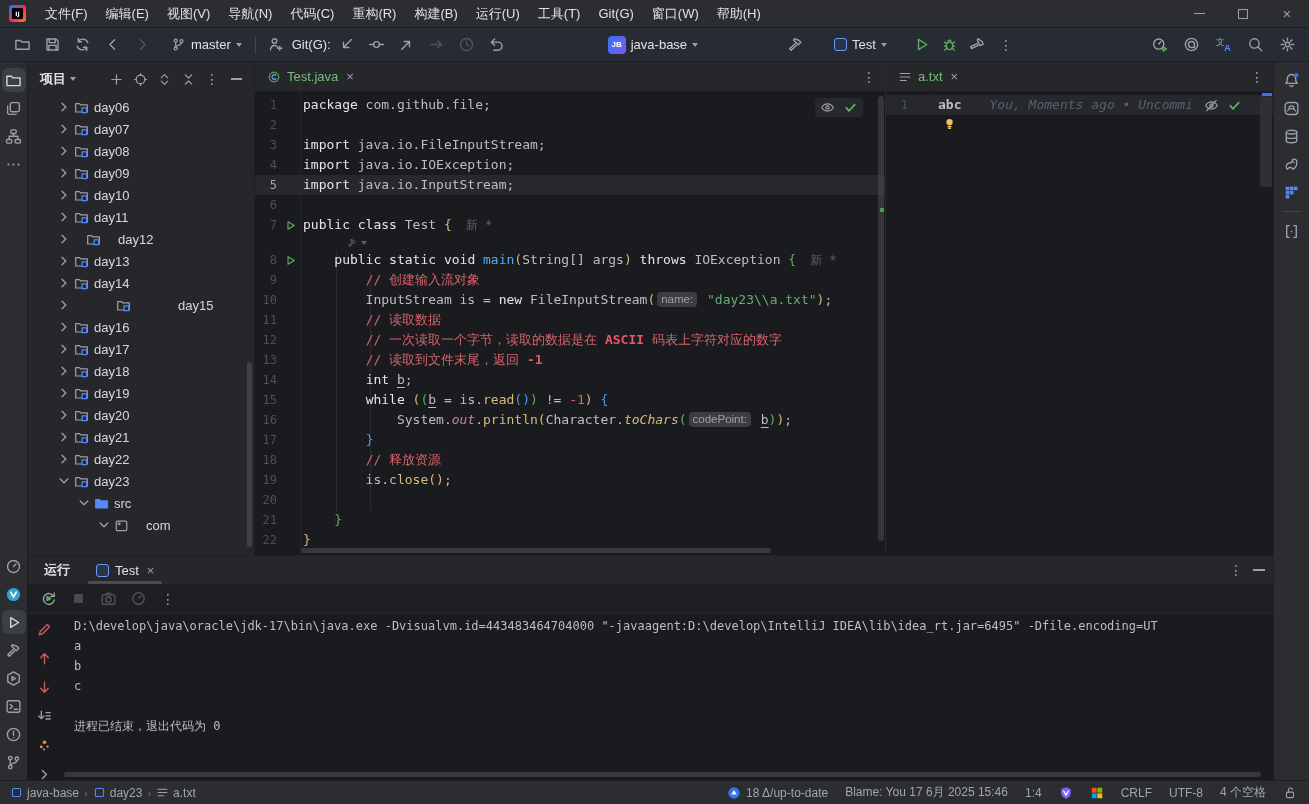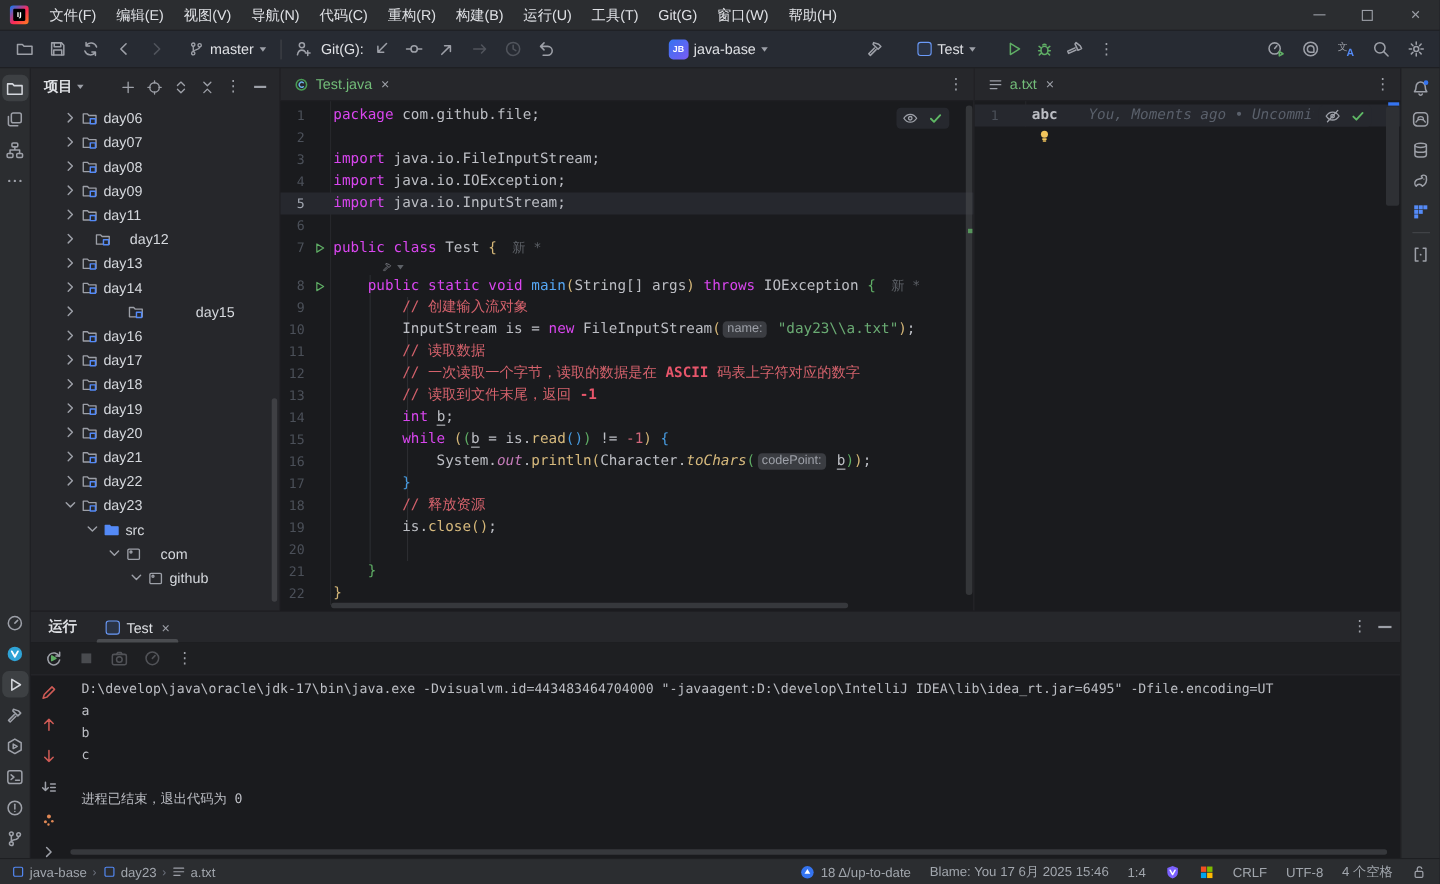--- a/index.html
+++ b/index.html
@@ -74,21 +74,21 @@
   .code{position:relative;font-family:"DejaVu Sans Mono","Liberation Mono",monospace;font-size:13px;}
   .gut-line{position:absolute;left:45px;top:0;bottom:0;width:1px;background:#26272b;}
   .row{display:flex;height:20px;line-height:20px;position:relative;}
   .row.cur{background:#26282e;}
   .ln{width:22px;text-align:right;color:#4b5059;font-size:12px;flex:none;}
   .gico{width:26px;flex:none;display:flex;align-items:center;justify-content:center;}
   .gico svg{width:11px;height:11px;}
   .ctext{white-space:pre;overflow:hidden;}
   .vision{height:15px;display:flex;align-items:center;padding-left:92px;gap:2px;}
   .vision svg{width:10px;height:10px;opacity:.75;}
-  .kw{color:#d946ef;} .pl{color:#bcbec4;} .str{color:#6aab73;} .cmt{color:#d5626c;}
+  .kw{color:#e5e5e5;} .pl{color:#bcbec4;} .str{color:#6aab73;} .cmt{color:#d5626c;}
   .cmtb{color:#e8566b;font-weight:bold;} .num{color:#d1677a;} .fn{color:#56a8f5;}
   .mth{color:#d7ba7d;} .mths{color:#d7ba7d;font-style:italic;} .fld{color:#c77dbb;font-style:italic;}
   .bry{color:#d5b778;} .brg{color:#5fad65;} .brb{color:#479be0;}
   .varu{color:#bcbec4;text-decoration:underline;text-underline-offset:3px;}
   .chip{background:#3b3d42;color:#9da0a8;border-radius:4px;padding:0 4px;margin:0 2px;font-size:11.5px;
         font-family:"Liberation Sans",sans-serif;display:inline-block;line-height:15px;vertical-align:1px;}
   .hint{color:#5d6167;margin-left:14px;font-size:12px;}
   .blame{color:#5a606b;font-style:italic;margin-left:28px;font-family:"DejaVu Sans Mono","Liberation Mono",monospace;}
   .insp{position:absolute;display:flex;align-items:center;gap:8px;background:#26282e;border-radius:4px;padding:2px 5px;z-index:4;}
   .insp svg{width:15px;height:15px;}
@@ -506,20 +506,34 @@
                   <svg viewBox="0 0 16 16">
                     <path d="M6 4.2L9.8 8 6 11.8"></path>
                   </svg>
                 </div>
                 <div class="ticon">
                   <svg viewBox="0 0 16 16">
                     <path d="M1.8 12.8V3.8h4.1l1.4 1.5h6.9v7.5z"></path>
                     <rect x="8.6" y="8.4" width="5" height="5" style="fill:#26272b;stroke:#548af7;stroke-width:1.4;"></rect>
                   </svg>
                 </div>
+                <span style="margin-left: 4px;">day10</span>
+              </div>
+              <div class="tree-row" style="padding-left: 28px;">
+                <div class="tchev">
+                  <svg viewBox="0 0 16 16">
+                    <path d="M6 4.2L9.8 8 6 11.8"></path>
+                  </svg>
+                </div>
+                <div class="ticon">
+                  <svg viewBox="0 0 16 16">
+                    <path d="M1.8 12.8V3.8h4.1l1.4 1.5h6.9v7.5z"></path>
+                    <rect x="8.6" y="8.4" width="5" height="5" style="fill:#26272b;stroke:#548af7;stroke-width:1.4;"></rect>
+                  </svg>
+                </div>
                 <span style="margin-left: 4px;">day11</span>
               </div>
               <div class="tree-row" style="padding-left: 28px; gap: 12px;">
                 <div class="tchev">
                   <svg viewBox="0 0 16 16">
                     <path d="M6 4.2L9.8 8 6 11.8"></path>
                   </svg>
                 </div>
                 <div class="ticon">
                   <svg viewBox="0 0 16 16">

